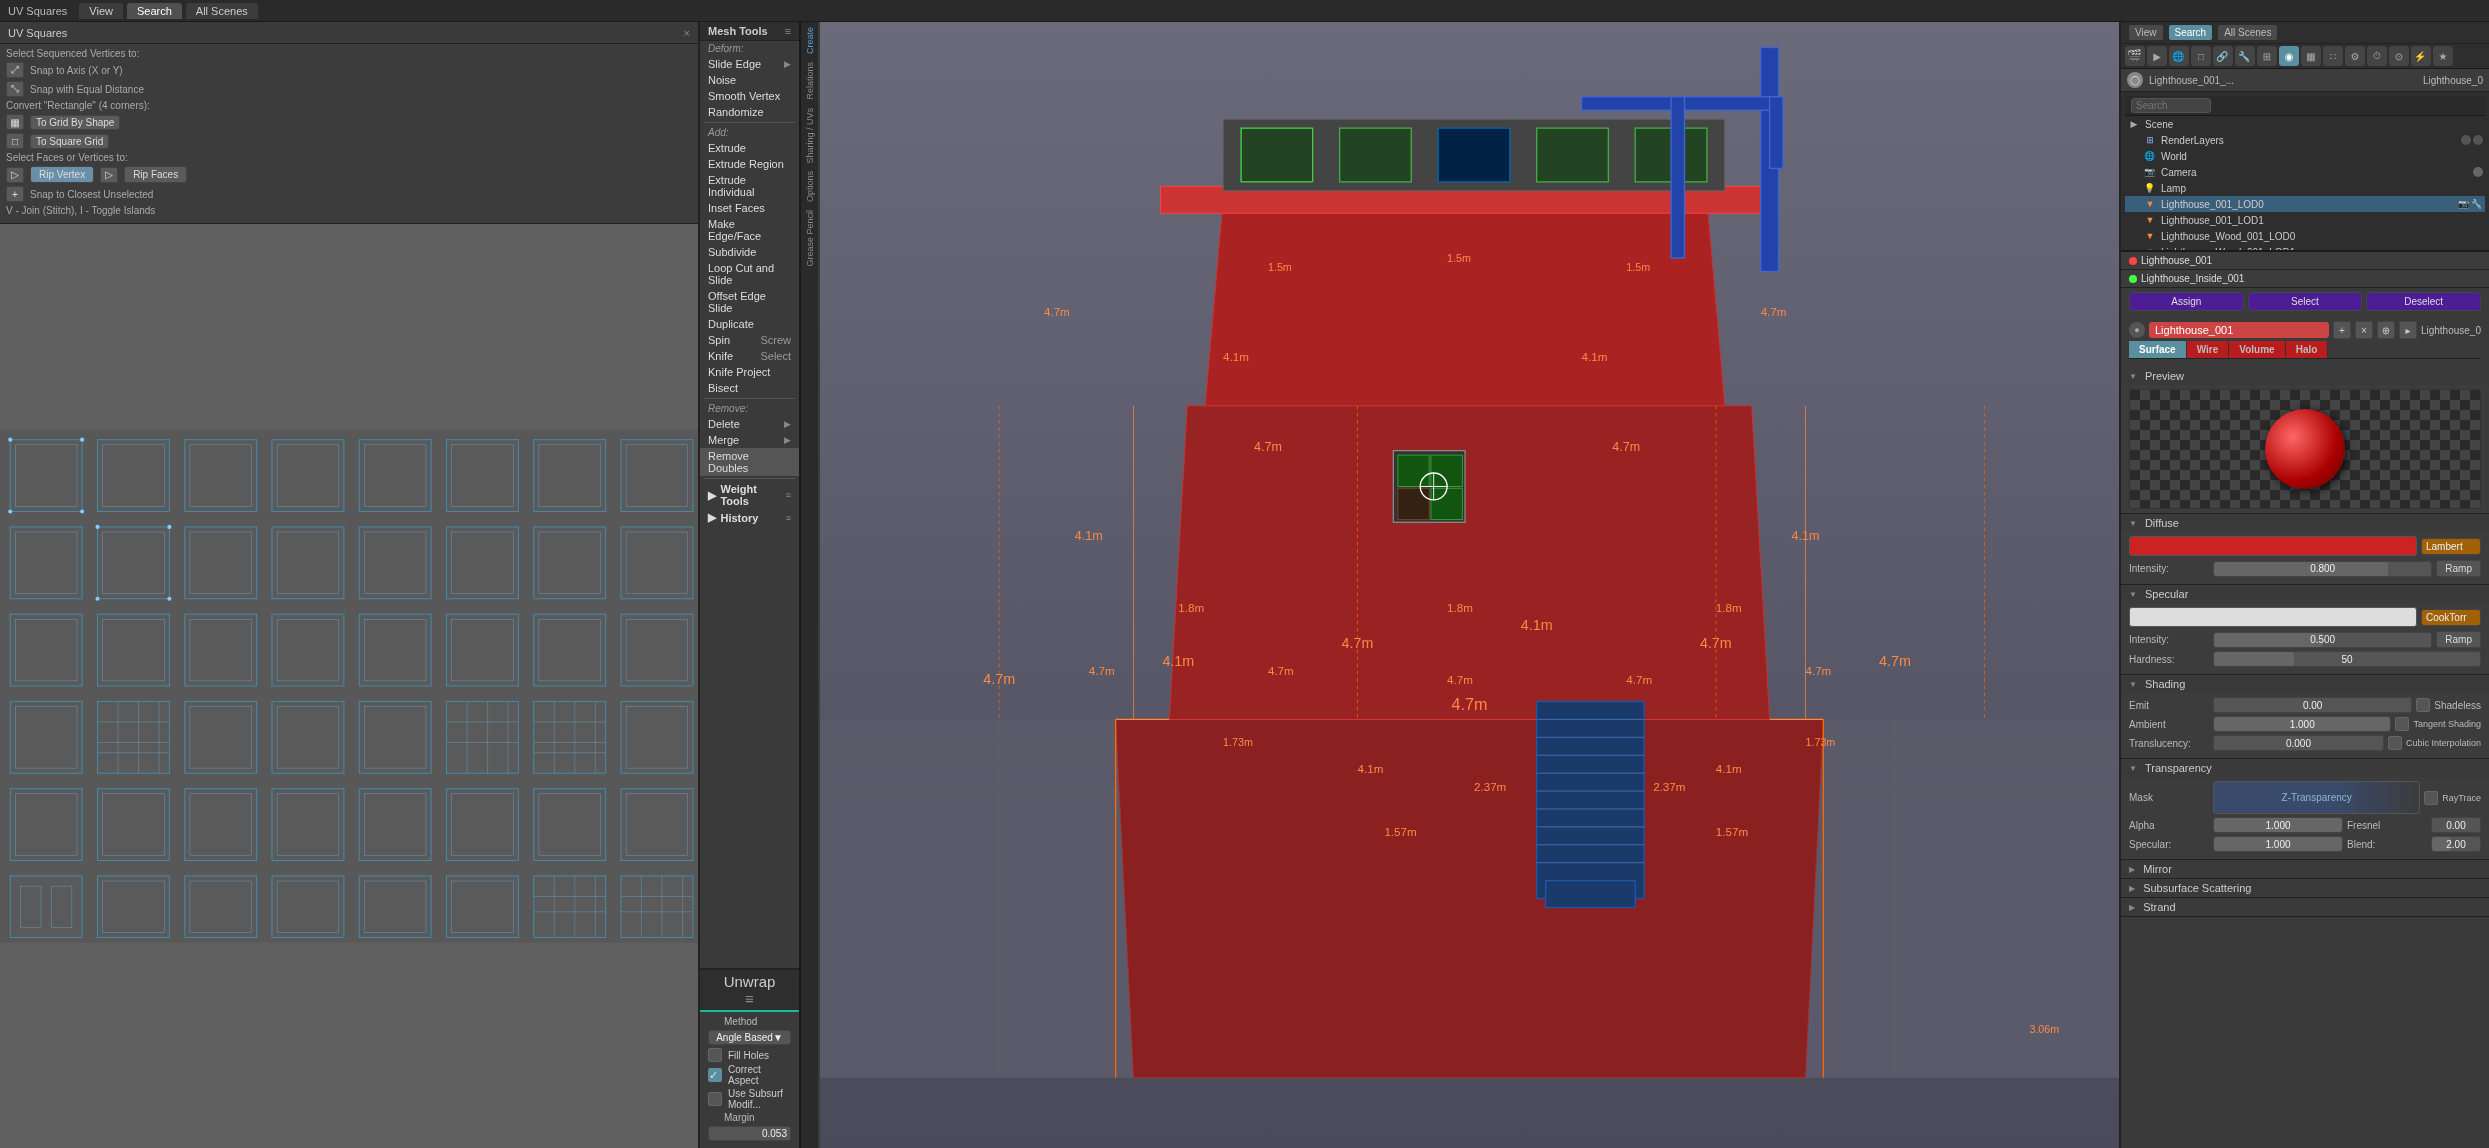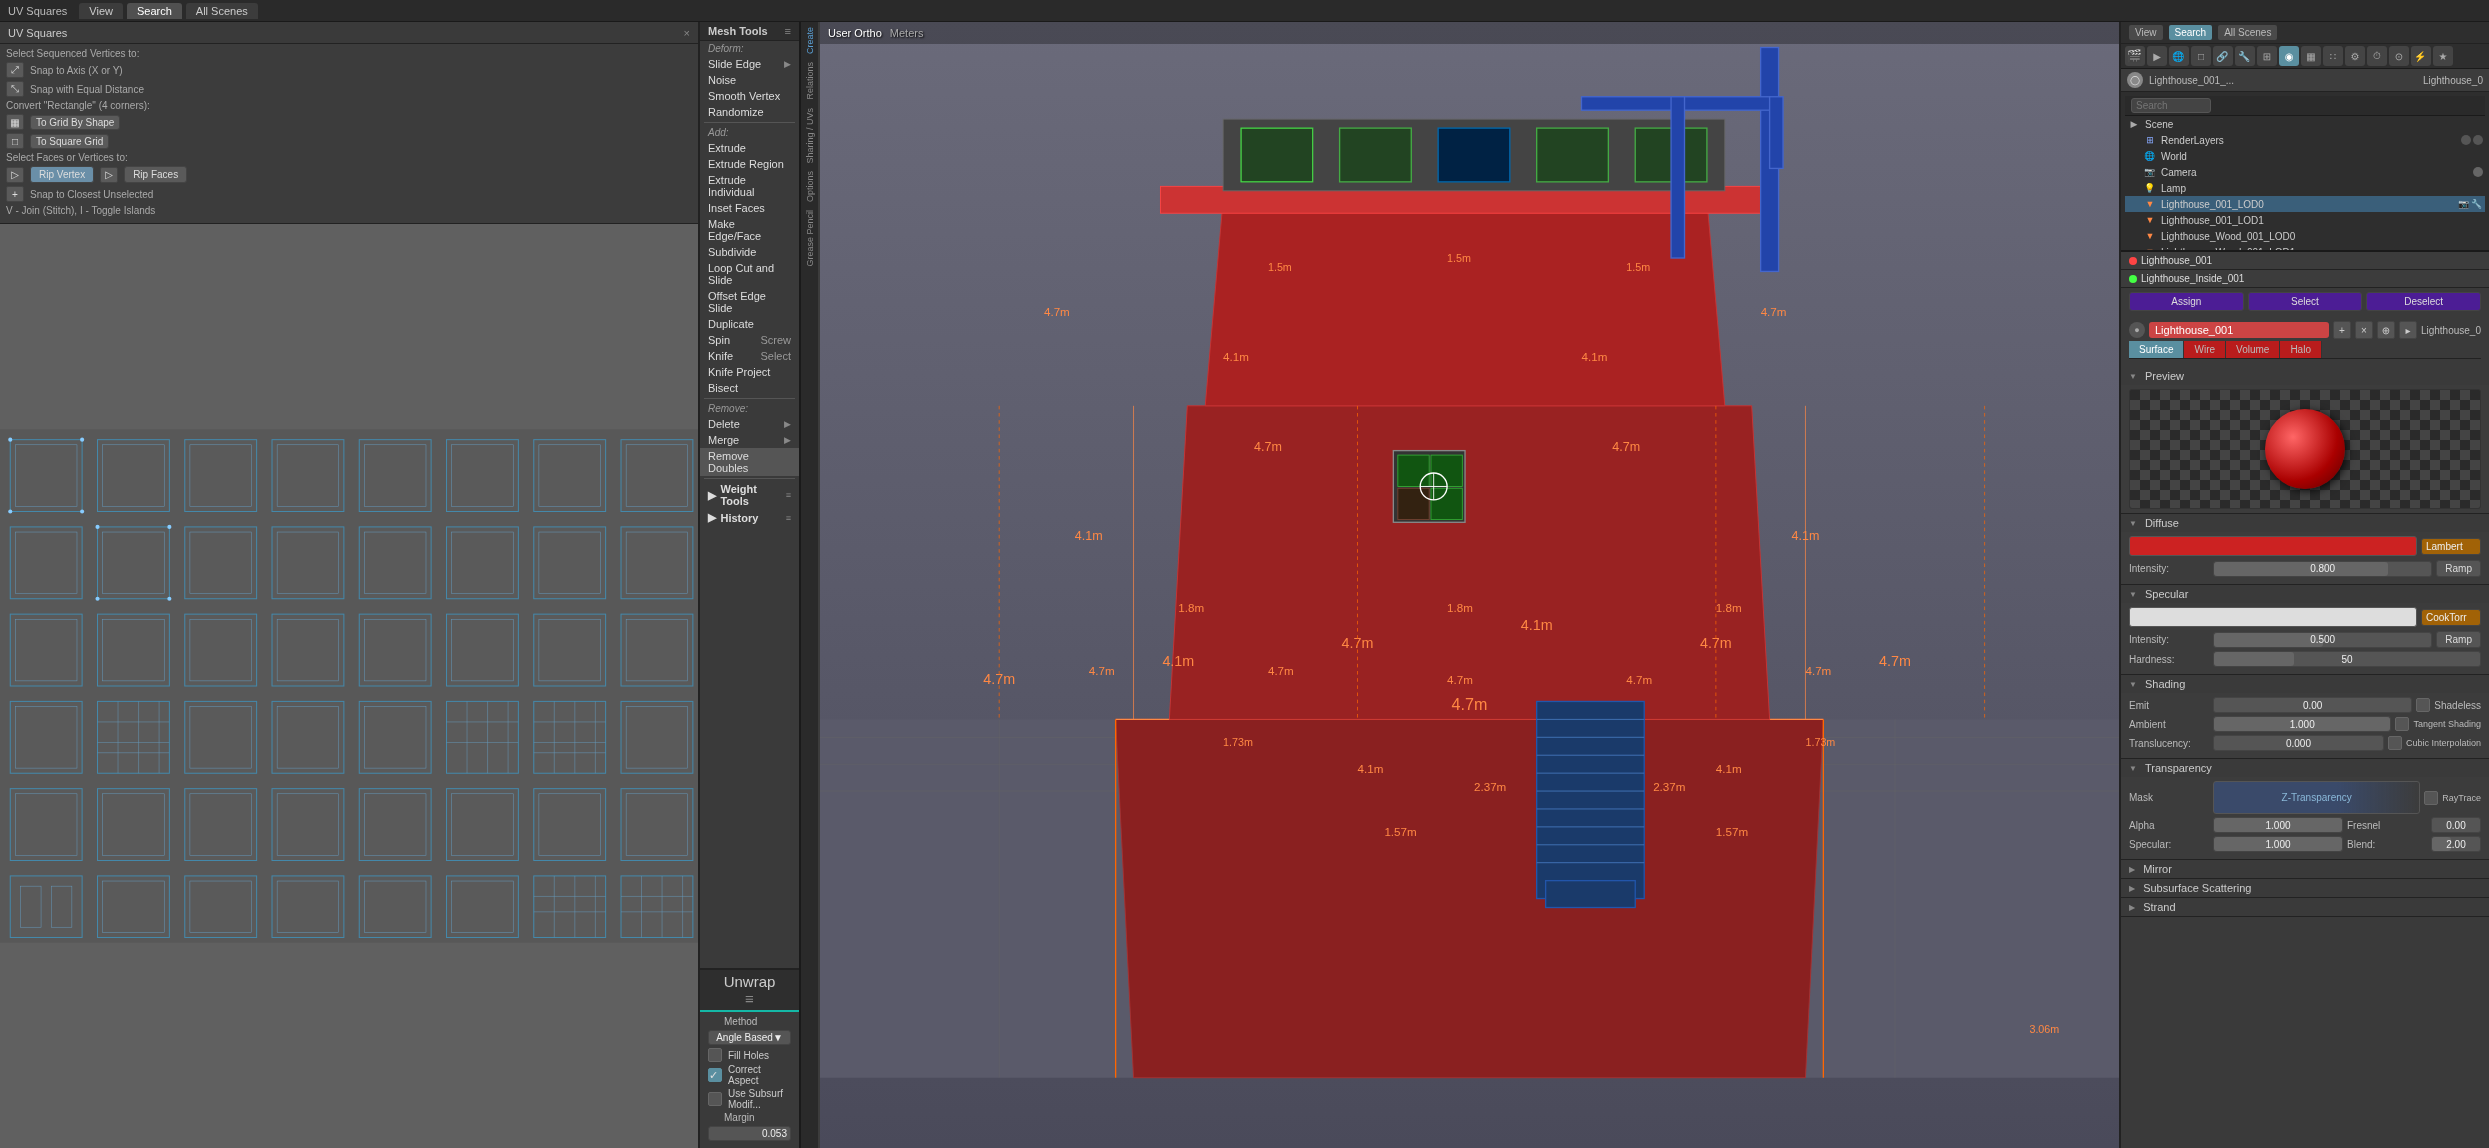--- a/index.html
+++ b/index.html
@@ -266,20 +266,21 @@
       padding: 2px 8px;
       border-radius: 3px;
       font-size: 10px;
       cursor: pointer;
     }
     .material-tabs {
       display: flex;
       gap: 0;
       margin-bottom: 4px;
       border-bottom: 1px solid #222;
+      font-weight: bold;
     }
     .material-tab {
       padding: 3px 10px;
       background: #b91c1c;
       color: #bbb;
       font-size: 10px;
       cursor: pointer;
       border-right: 1px solid #333;
     }
     .material-tab.active {
@@ -964,24 +965,20 @@
     <div style="width:18px; background:#2a2a2a; display:flex; flex-direction:column; align-items:center; padding:2px 0; gap:2px; border-left:1px solid #1a1a1a;">
       <div class="rst-item active">Create</div>
       <div class="rst-item">Relations</div>
       <div class="rst-item">Sharing / UVs</div>
       <div class="rst-item">Options</div>
       <div class="rst-item">Grease Pencil</div>
     </div>
   </div>
 
   <div class="viewport-3d">
-    <div class="viewport-header">
-      <span class="viewport-label">User Ortho</span>
-      <span class="viewport-label" style="color:#aaa;">Meters</span>
-    </div>
 
     <svg class="viewport-svg" viewBox="0 0 1450 1100" style="background: linear-gradient(180deg, #6a6a7a 0%, #4a4a5a 100%);">
 
       <rect x="0" y="700" width="1450" height="400" fill="#5a5a6a"></rect>
 
       <line x1="0" y1="720" x2="1450" y2="720" stroke="#666" stroke-width="0.5"></line>
       <line x1="0" y1="750" x2="1450" y2="750" stroke="#666" stroke-width="0.5"></line>
       <line x1="0" y1="780" x2="1450" y2="780" stroke="#666" stroke-width="0.5"></line>
       <line x1="200" y1="700" x2="200" y2="1100" stroke="#666" stroke-width="0.5"></line>
       <line x1="400" y1="700" x2="400" y2="1100" stroke="#666" stroke-width="0.5"></line>

